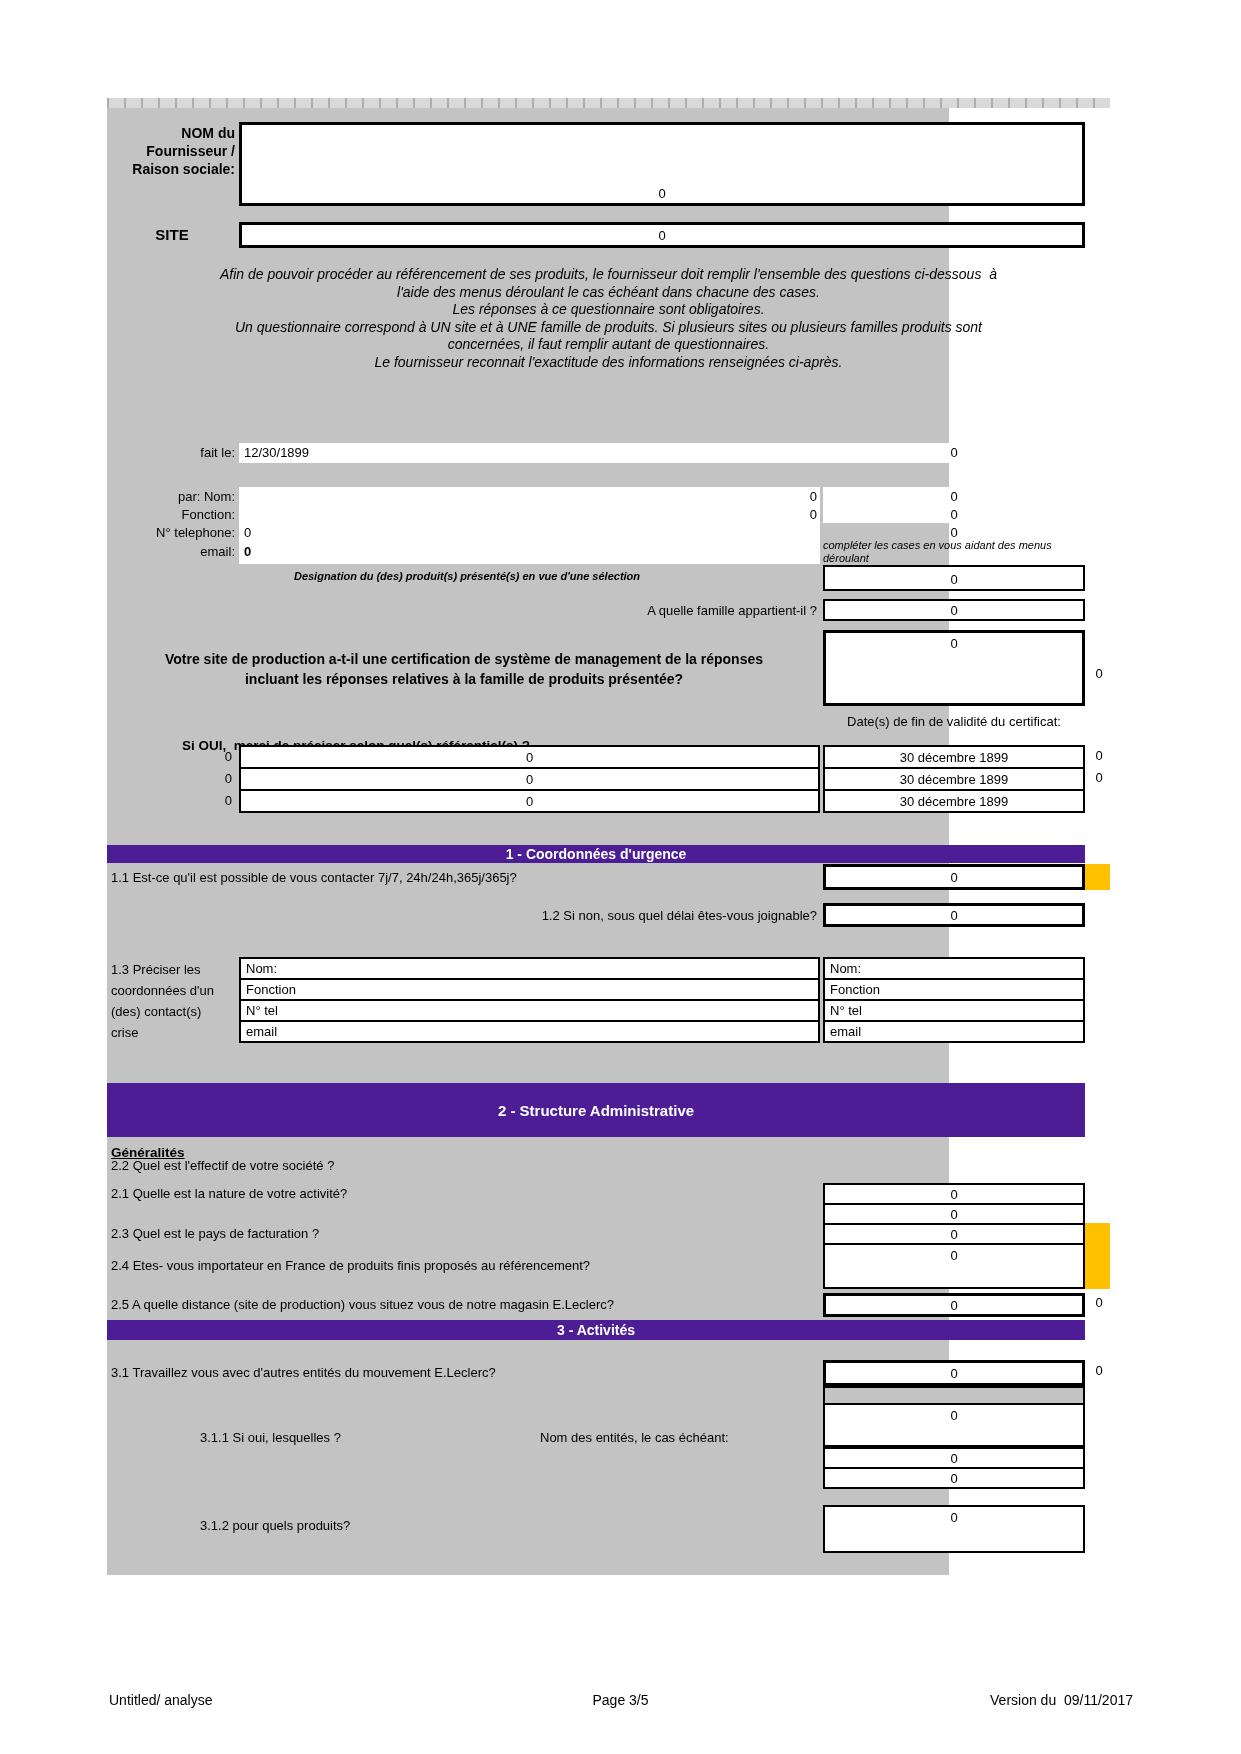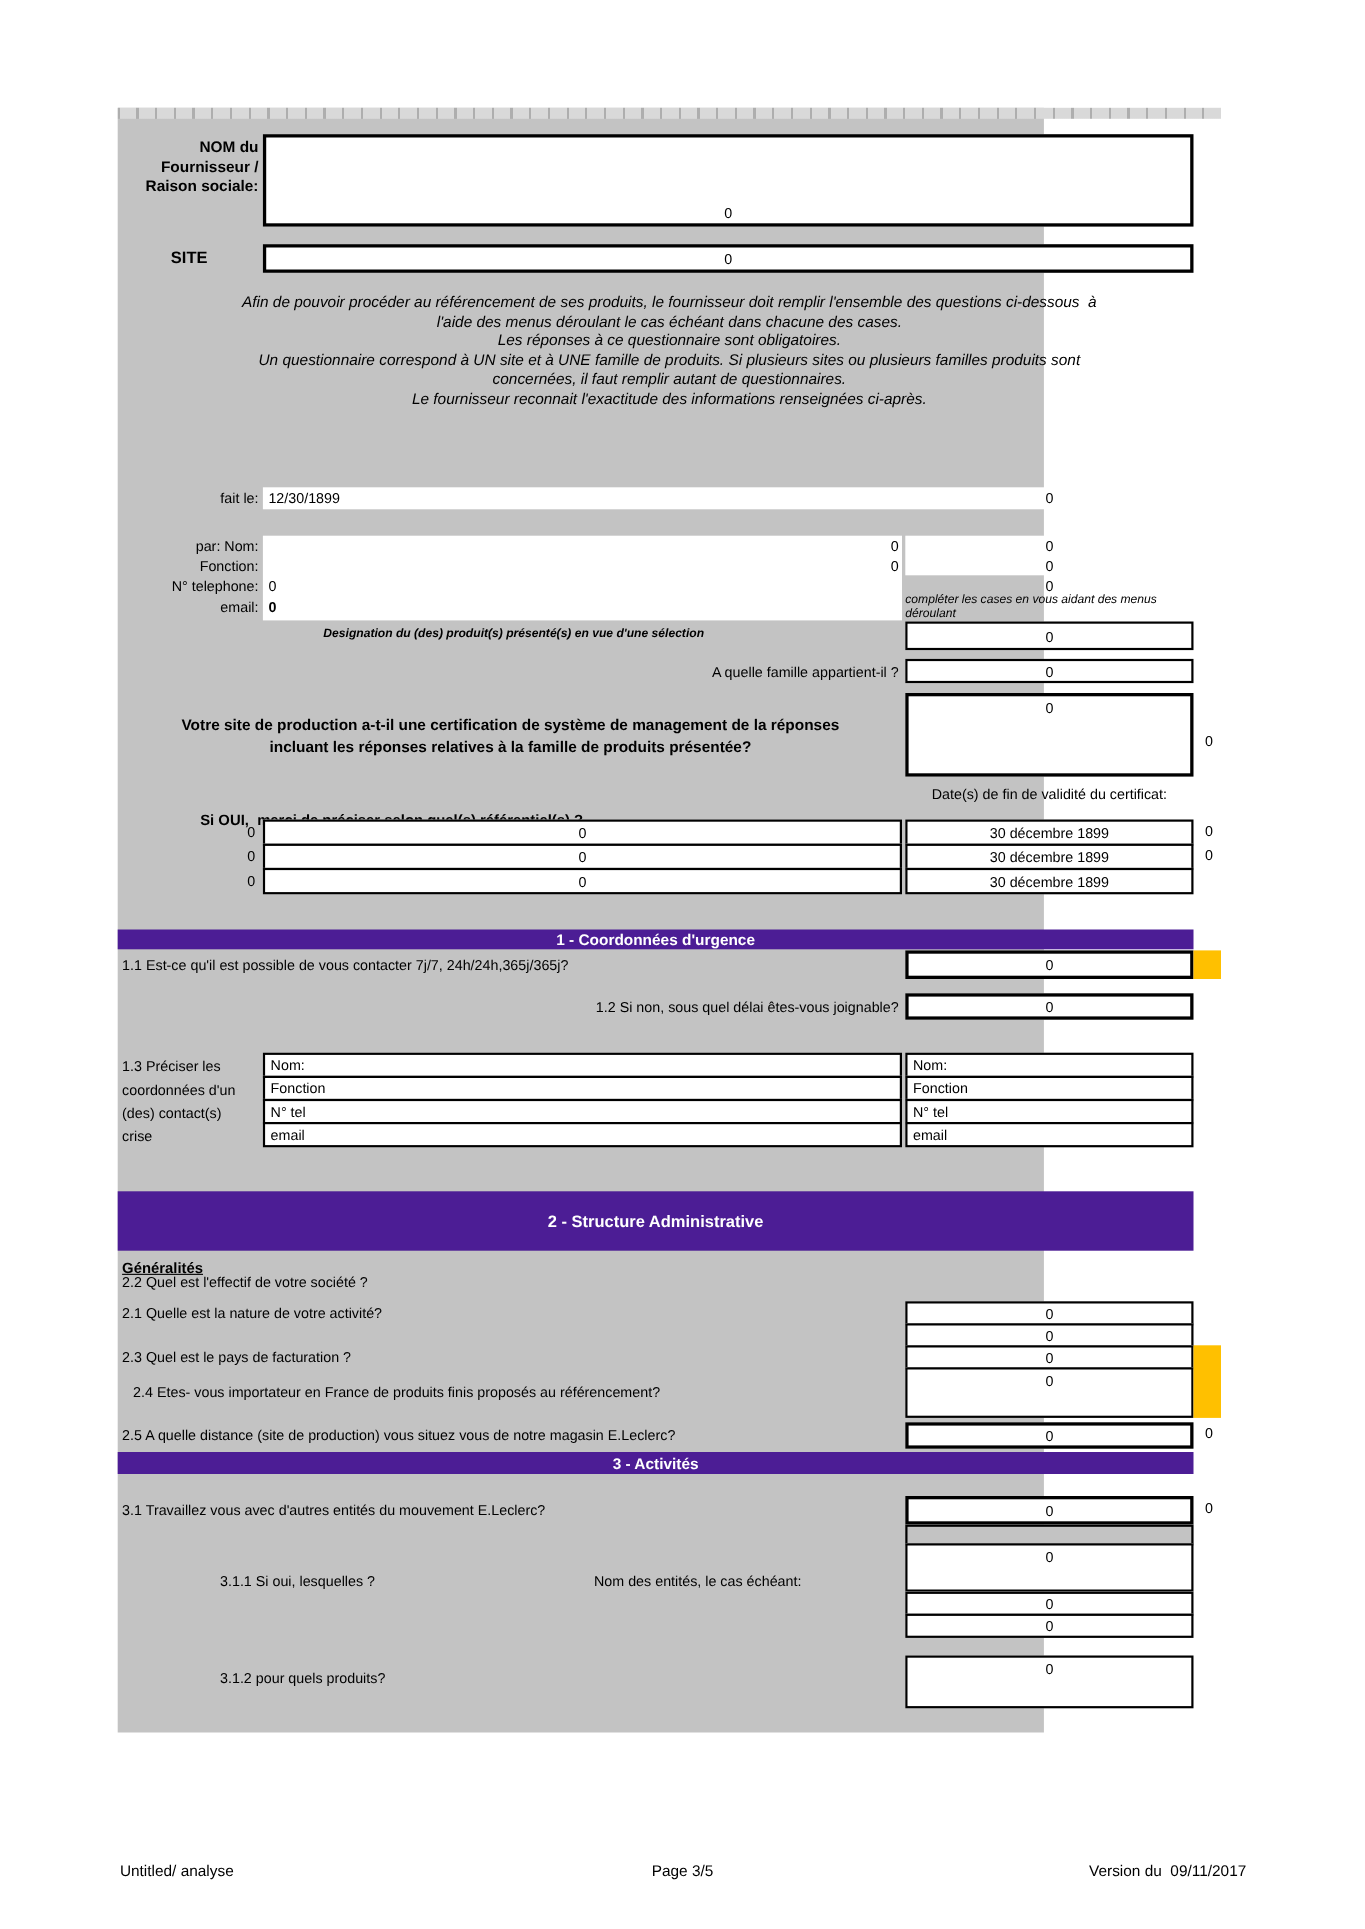--- a/index.html
+++ b/index.html
@@ -181,21 +181,21 @@
   <div class="lbl" style="left:4px;top:1060px;">2.2 Quel est l'effectif de votre société ?</div>
   <div class="bx" style="left:716px;top:1105px;width:262px;height:22px;">
     <span>0</span>
   </div>
 
   <div class="lbl" style="left:4px;top:1128px;">2.3 Quel est le pays de facturation ?</div>
   <div class="bx" style="left:716px;top:1125px;width:262px;height:22px;">
     <span>0</span>
   </div>
 
-  <div class="lbl" style="left:4px;top:1160px;margin-left:10px;">2.4 Etes- vous importateur en France de produits finis proposés au référencement?</div>
+  <div class="lbl" style="left:4px;top:1160px;">2.4 Etes- vous importateur en France de produits finis proposés au référencement?</div>
   <div class="bx vtop" style="left:716px;top:1145px;width:262px;height:46px;">
     <span>0</span>
   </div>
   <div class="gold" style="left:978px;top:1125px;width:25px;height:66px;"></div>
 
   <div class="lbl" style="left:4px;top:1199px;">2.5 A quelle distance (site de production) vous situez vous de notre magasin E.Leclerc?</div>
   <div class="bx bx3" style="left:716px;top:1195px;width:262px;height:24px;">
     <span>0</span>
   </div>
   <div class="side0" style="left:980px;top:1197px;">0</div>

